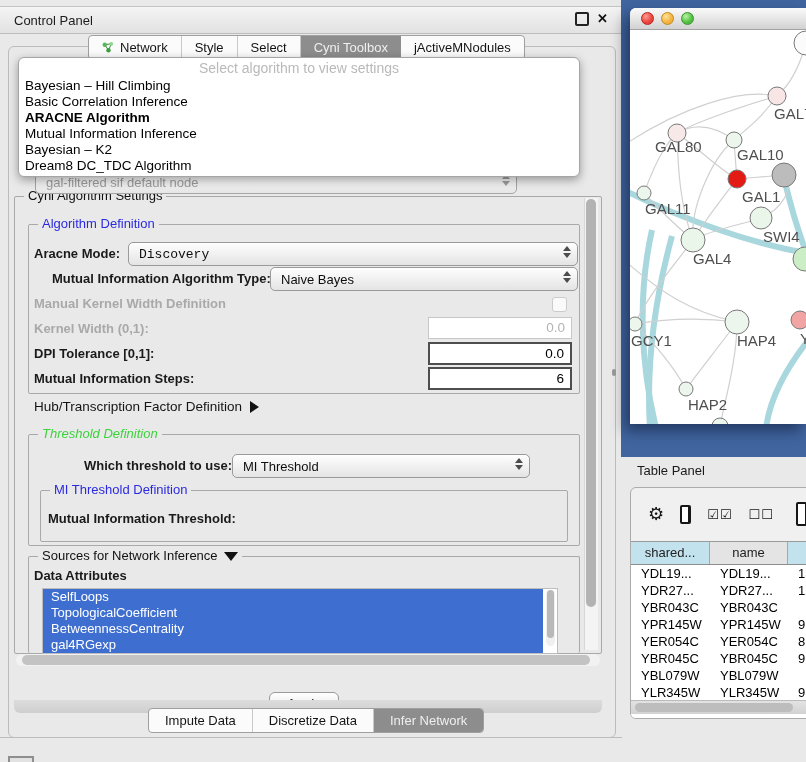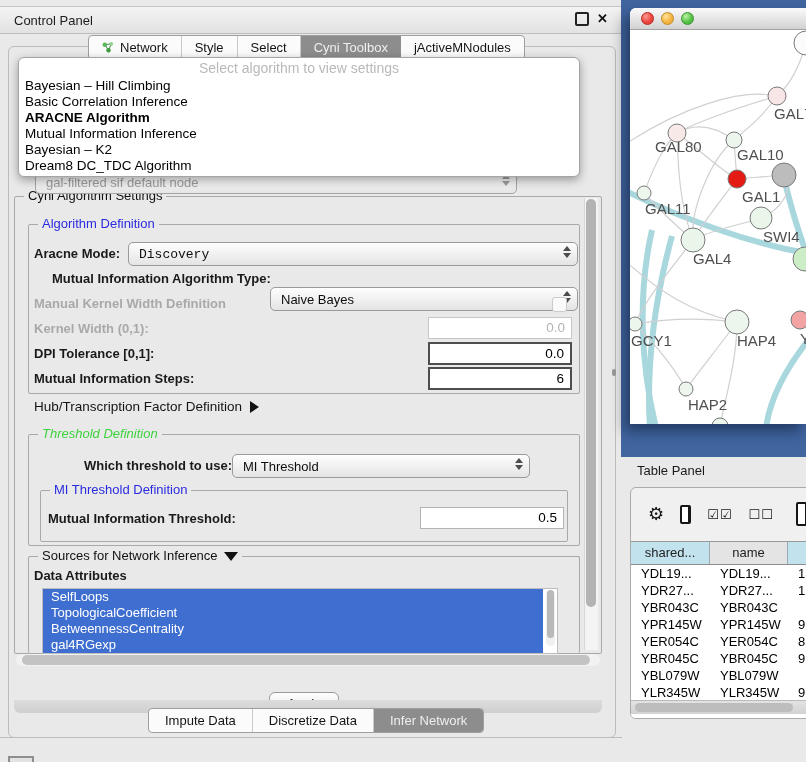--- a/index.html
+++ b/index.html
@@ -190,21 +190,21 @@
   </div>
   <span class="lbl" style="left:34px;top:246px;">Aracne Mode:</span>
   <div class="combo" style="left:128px;top:242px;width:448px;font-family:Liberation Mono, monospace;">
     <span class="cval">Discovery</span>
     <span class="stepper">
         <span class="tri-up"></span>
         <span class="tri-dn"></span>
       </span>
   </div>
   <span class="lbl" style="left:32px;top:271px;margin-left:20px;">Mutual Information Algorithm Type:</span>
-  <div class="combo" style="left:270px;top:267px;width:306px;margin-top:20px;">
+  <div class="combo" style="left:270px;top:267px;width:306px;">
     <span class="cval">Naive Bayes</span>
     <span class="stepper">
         <span class="tri-up"></span>
         <span class="tri-dn"></span>
       </span>
   </div>
   <span class="lbl dis" style="left:34px;top:296px;">Manual Kernel Width Definition</span>
   <span class="cbx" style="left:552px;top:297px;"></span>
   <span class="lbl dis" style="left:34px;top:321px;">Kernel Width (0,1):</span>
   <span class="field dim" style="left:428px;top:317px;width:130px;">0.0</span>
@@ -226,21 +226,20 @@
     <span class="cval">MI Threshold</span>
     <span class="stepper">
         <span class="tri-up"></span>
         <span class="tri-dn"></span>
       </span>
   </div>
   <div class="abs group" style="left:40px;top:490px;width:526px;height:50px;">
     <span class="gtitle blue">MI Threshold Definition</span>
   </div>
   <span class="lbl" style="left:48px;top:511px;">Mutual Information Threshold:</span>
-  <span class="field" style="left:420px;top:507px;width:130px;">0.5</span>
 
   <div class="abs group" style="left:28px;top:556px;width:550px;height:96px;border-bottom:none;">
     <span class="gtitle"><span>Sources for Network Inference</span><span class="tri-down"></span></span>
   </div>
   <span class="lbl" style="left:34px;top:568px;">Data Attributes</span>
   <div class="abs attr-list" id="attr-list">
       <div class="attr-item">SelfLoops</div>
       <div class="attr-item">TopologicalCoefficient</div>
       <div class="attr-item">BetweennessCentrality</div>
       <div class="attr-item">gal4RGexp</div>

